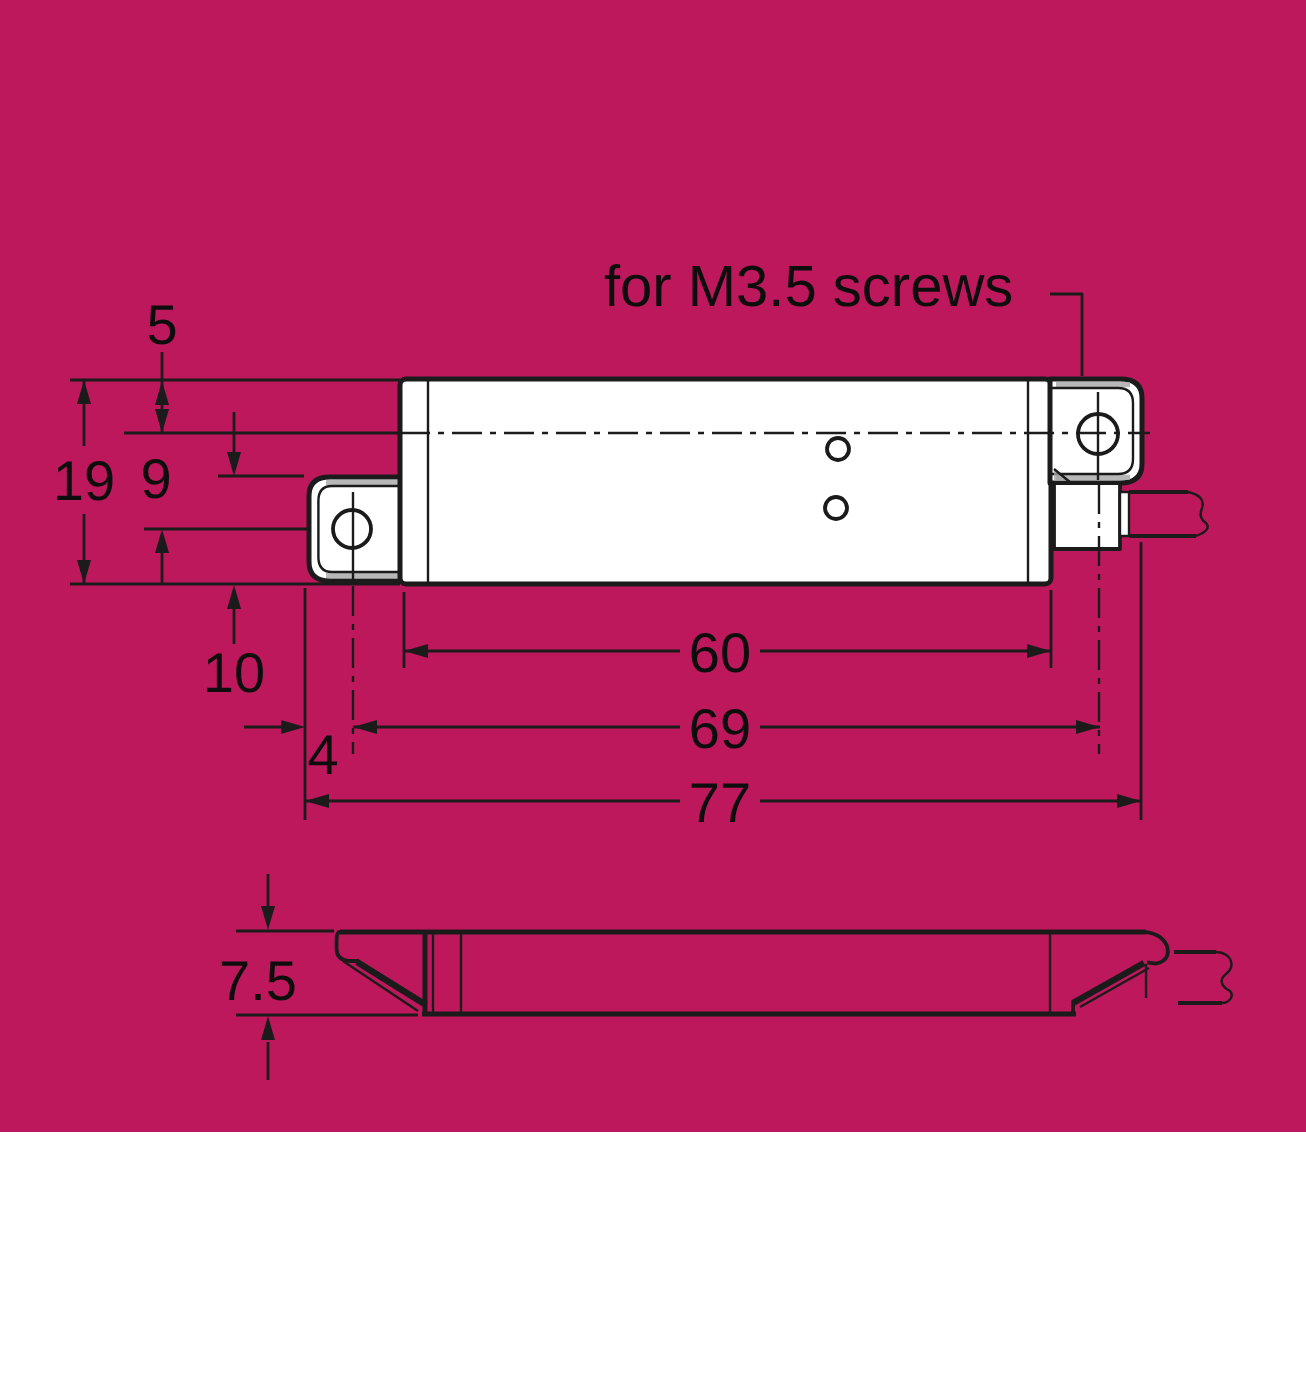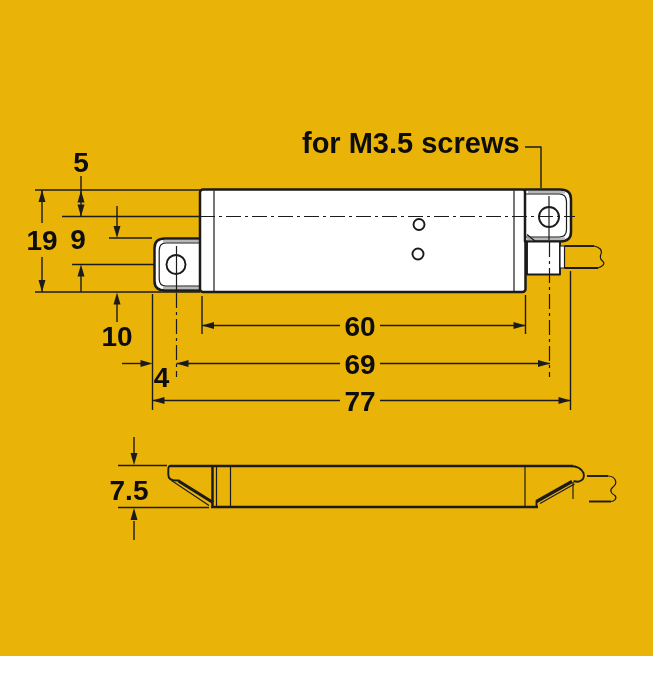--- a/index.html
+++ b/index.html
@@ -1,16 +1,16 @@
 <!DOCTYPE html>
 <html><head>
 <meta charset="utf-8">
 <style>
   html,body{margin:0;padding:0;background:#fff;}
-  .stage{width:653px;height:656px;background:#eab308;position:relative;font-family:"Liberation Sans",sans-serif;font-weight:bold;}
+  .stage{width:653px;height:566px;background:#be185d;position:relative;font-family:"Liberation Sans",sans-serif;}
   .ln{stroke:#1b1b1b;fill:none;stroke-linecap:butt;stroke-linejoin:round;}
   .w4{stroke-width:3.2;}   
   .w3{stroke-width:2.5;}   
   .w2{stroke-width:1.9;}   
   .w1{stroke-width:1.2;}   
   .wd{stroke-width:1.4;}   
   .dd{stroke-dasharray:15 4 3 4;}  
   .ah{fill:#1b1b1b;stroke:none;}   
   .wf{fill:#fff;}
   .shade{fill:#a6a6a6;opacity:.8;stroke:none;}

